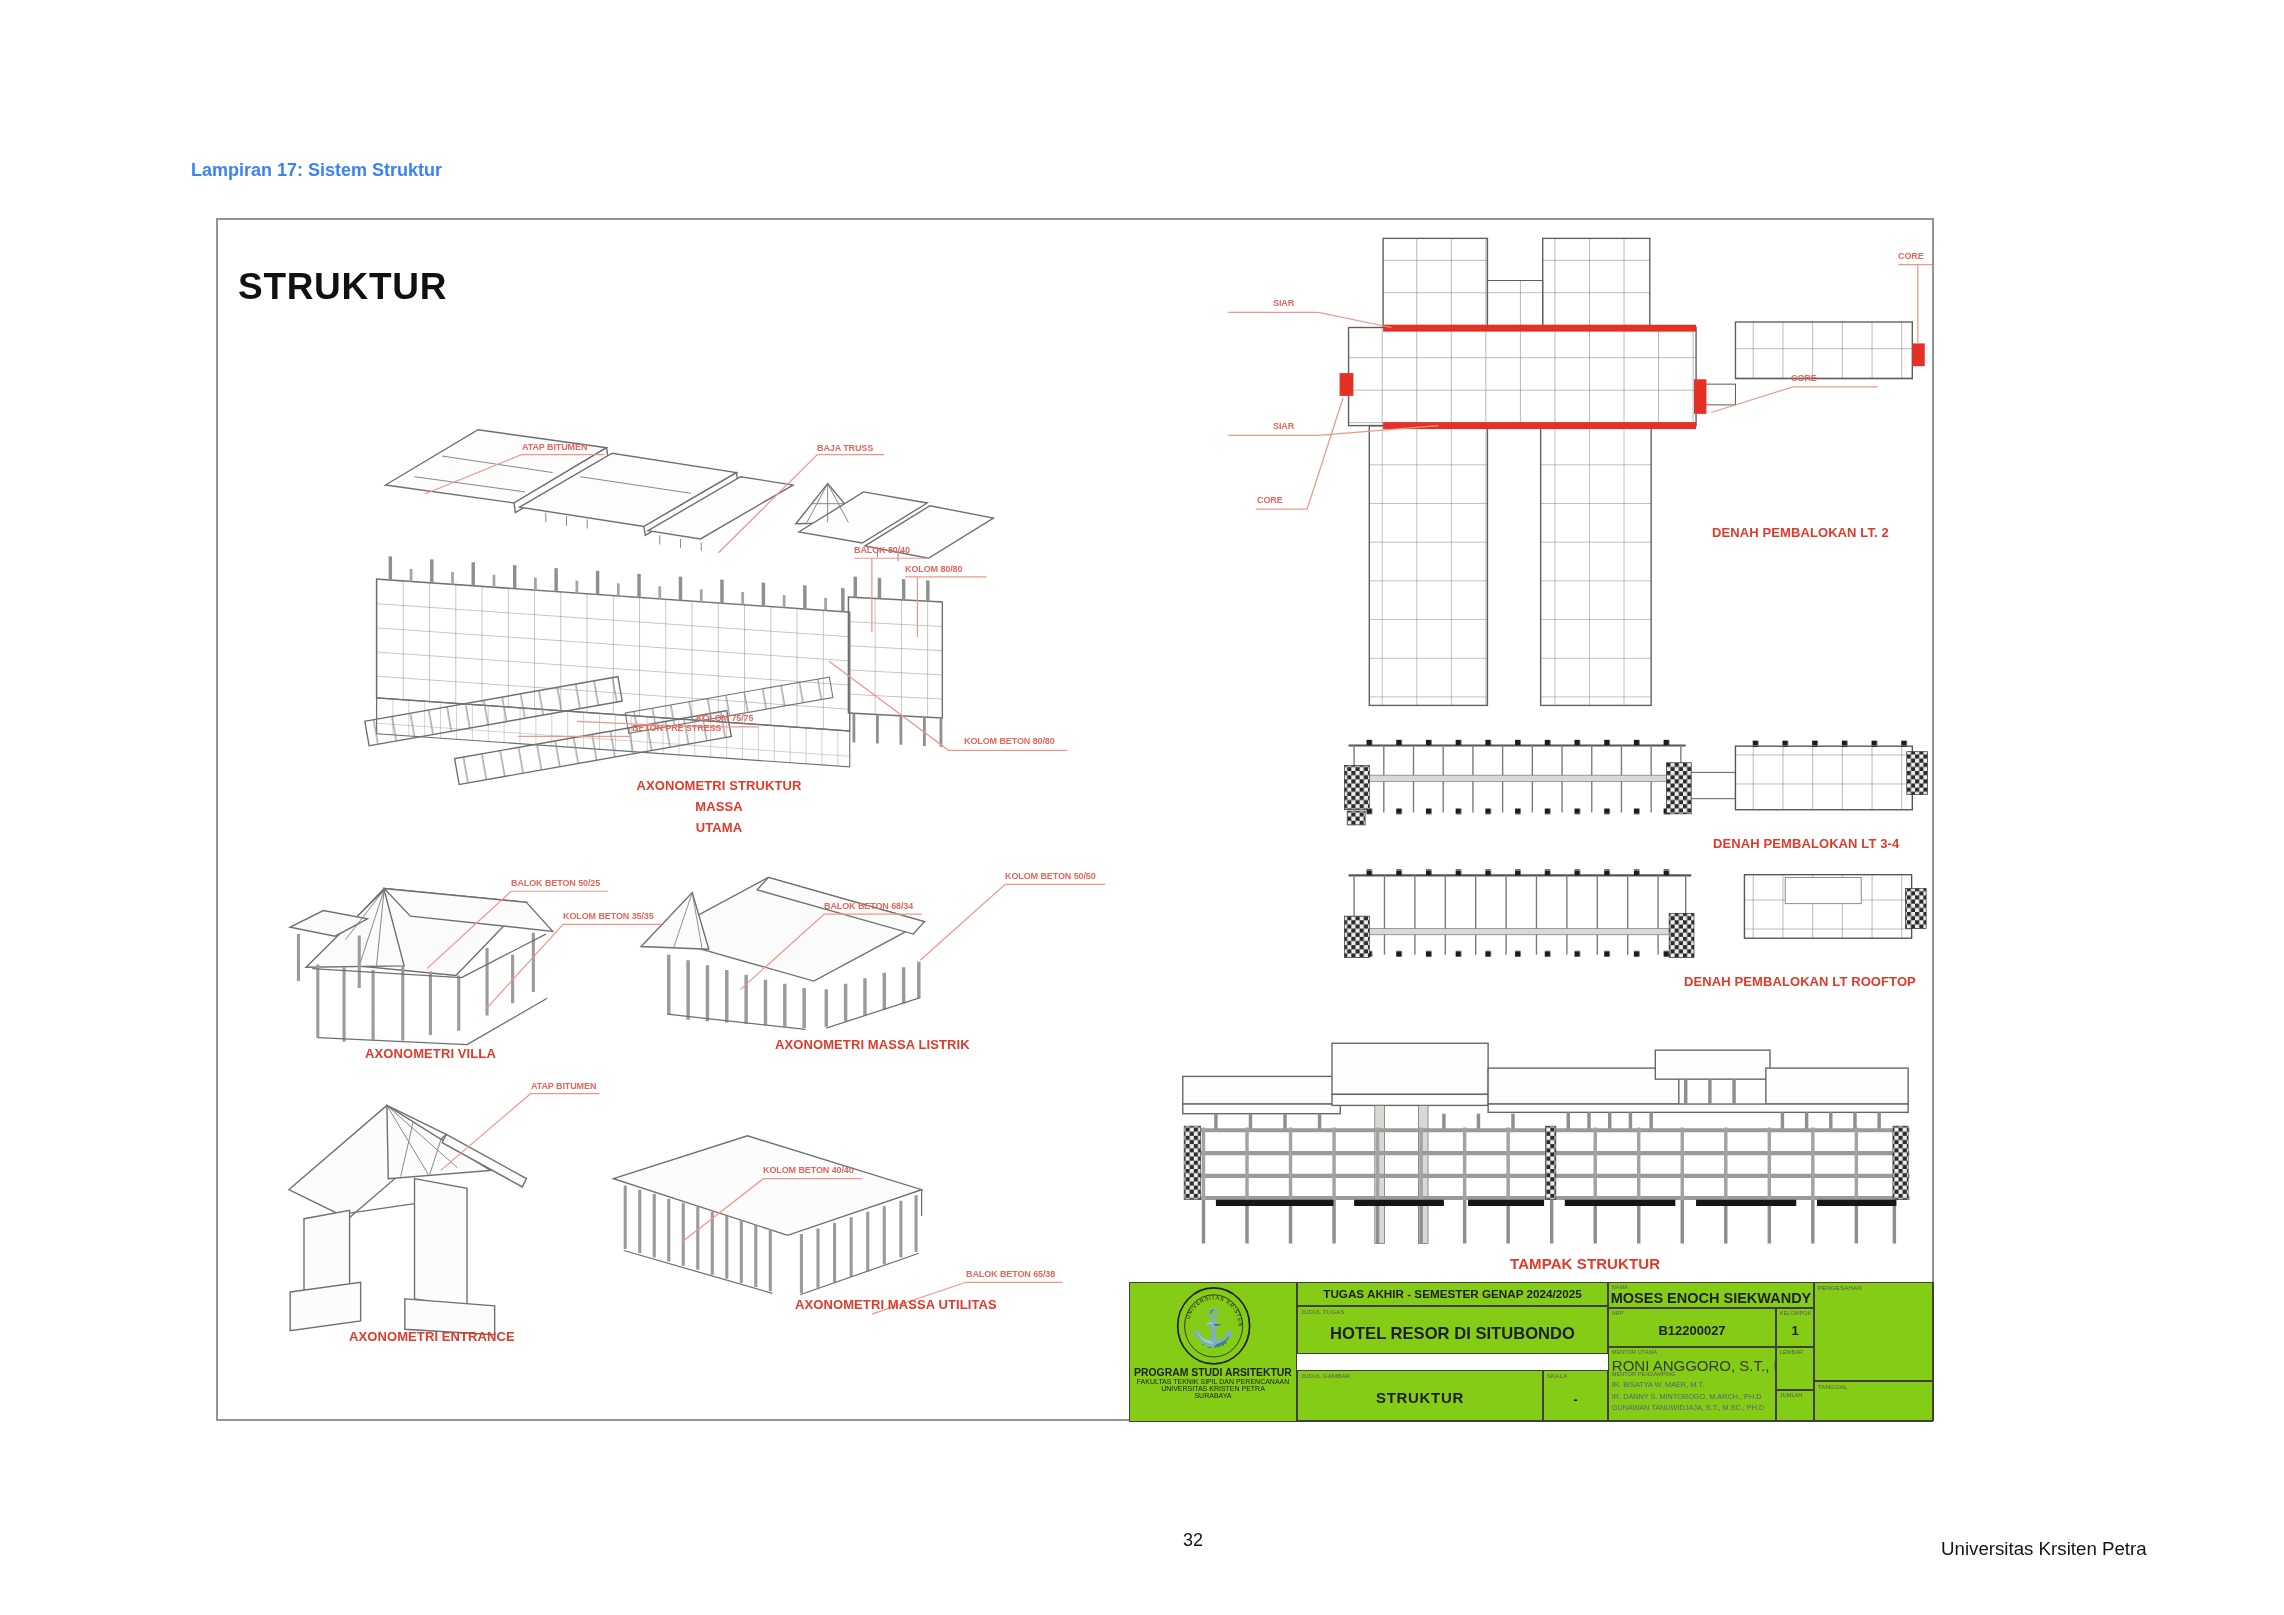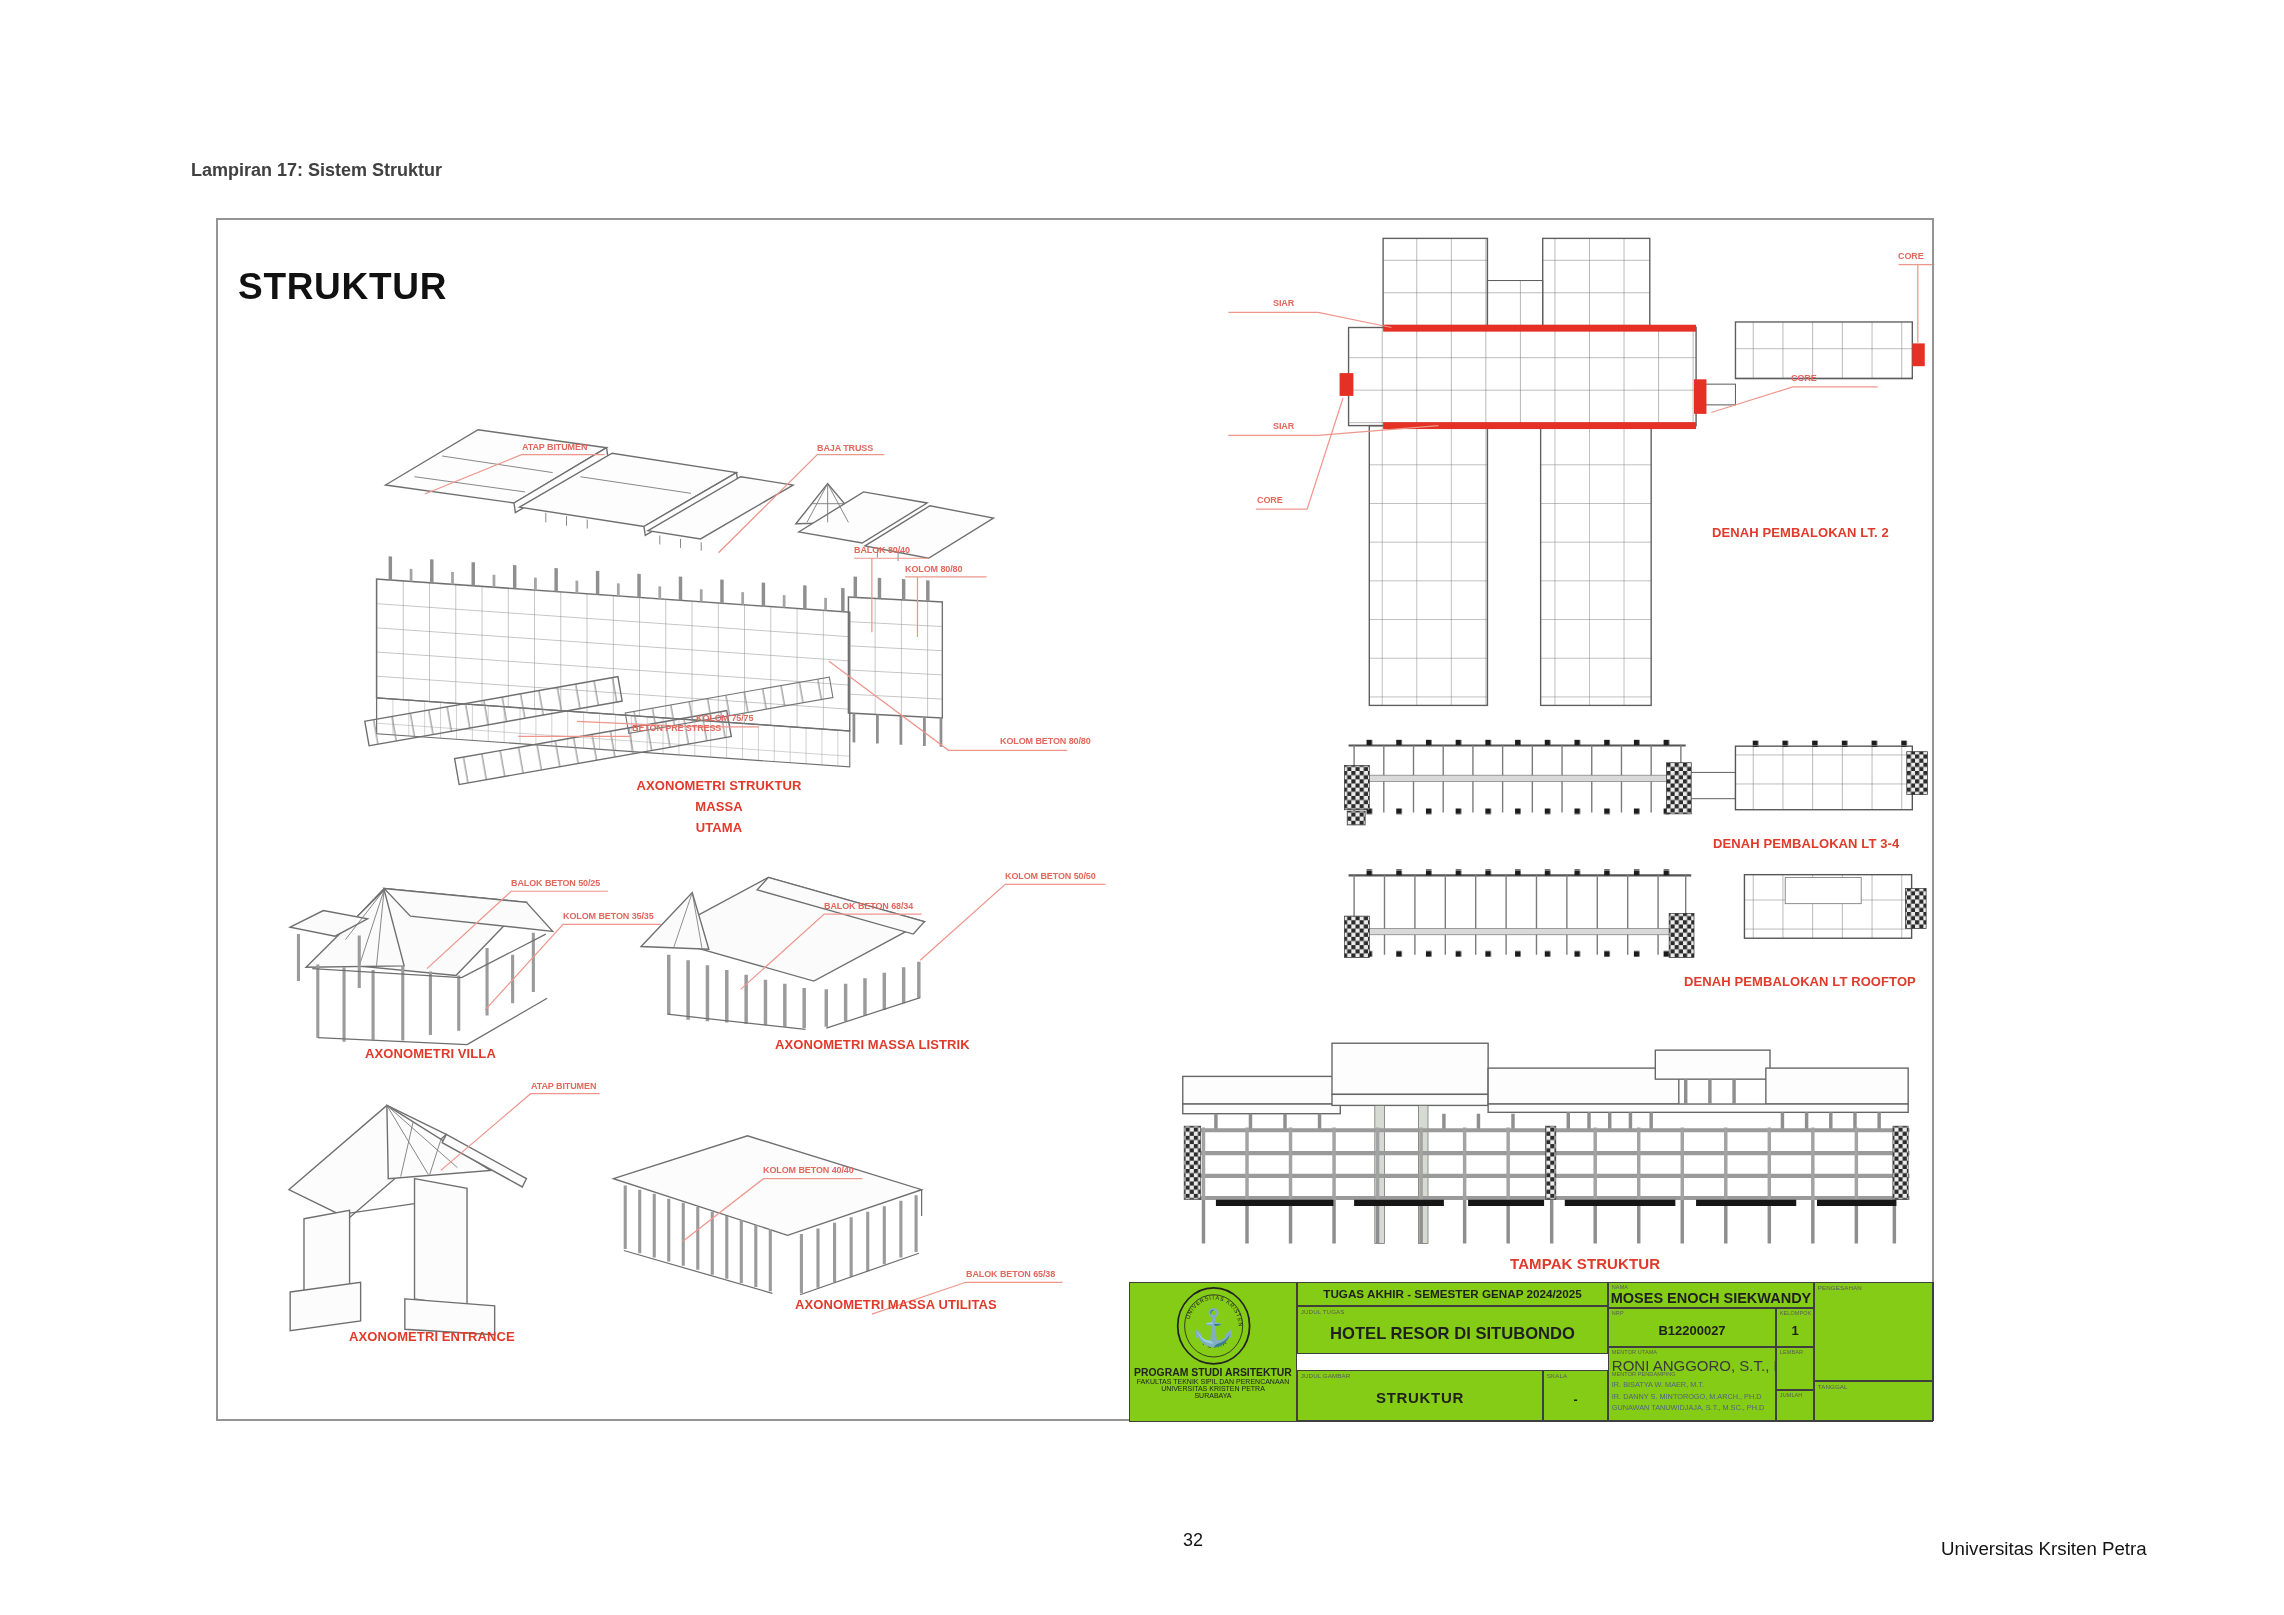--- a/index.html
+++ b/index.html
@@ -1,19 +1,19 @@
 <!DOCTYPE html>
 <html style="font-size:11px"><head>
 <meta charset="utf-8">
 <style>
   html,body{margin:0;padding:0;background:#ffffff;}
   .page{position:relative;width:2284px;height:1616px;background:#fff;
         font-family:"Liberation Sans",sans-serif;overflow:hidden;}
   .abs{position:absolute;}
-  .page-heading{font-weight:bold;font-size:18px;color:#404040;}
+  .page-heading{font-weight:bold;font-size:18px;color:#3b82f6;}
   .sheet-border{border:2.1px solid #949494;}
   .sheet-title{font-weight:800;font-size:37px;color:#111;letter-spacing:0.7px;}
   .sheet-desc{font-size:14px;line-height:19.3px;color:#1c1c1c;width:940px;}
   .co{font-size:9px;font-weight:600;color:#e2675c;letter-spacing:-0.1px;white-space:nowrap;}
   .sec{font-size:13px;font-weight:700;color:#e03a2b;white-space:nowrap;letter-spacing:0.1px;}
   .sec-c{text-align:center;white-space:normal;line-height:21px;}
   .tb-cell{position:absolute;border:1px solid #3f3f3f;box-sizing:border-box;background:#84cc16;}
   .tb-label{position:absolute;left:2.8px;top:1.4px;font-size:6.2px;color:#5a5a5a;letter-spacing:0.1px;}
   .tb-label-sm{font-size:5.5px;}
   .tb-center{position:absolute;left:0;right:0;text-align:center;color:#1f1f1f;}
@@ -225,21 +225,21 @@
   <div class="abs sheet-border" style="left:216px;top:218px;width:1718px;height:1203px;box-sizing:border-box"></div>
 
   <div class="abs sheet-title" style="left:238px;top:266px">STRUKTUR</div>
 
   <div class="abs co" style="left:522px;top:442px">ATAP BITUMEN</div>
   <div class="abs co" style="left:817px;top:443px">BAJA TRUSS</div>
   <div class="abs co" style="left:854px;top:545px">BALOK 80/40</div>
   <div class="abs co" style="left:905px;top:564px">KOLOM 80/80</div>
   <div class="abs co" style="left:696px;top:713px">KOLOM 75/75</div>
   <div class="abs co" style="left:632px;top:723px">BETON PRE STRESS</div>
-  <div class="abs co" style="left:1000px;top:736px">KOLOM BETON 80/80</div>
+  <div class="abs co" style="left:964px;top:736px">KOLOM BETON 80/80</div>
   <div class="abs co" style="left:511px;top:878px">BALOK BETON 50/25</div>
   <div class="abs co" style="left:563px;top:911px">KOLOM BETON 35/35</div>
   <div class="abs co" style="left:824px;top:901px">BALOK BETON 68/34</div>
   <div class="abs co" style="left:1005px;top:871px">KOLOM BETON 50/50</div>
   <div class="abs co" style="left:531px;top:1081px">ATAP BITUMEN</div>
   <div class="abs co" style="left:763px;top:1165px">KOLOM BETON 40/40</div>
   <div class="abs co" style="left:966px;top:1269px">BALOK BETON 65/38</div>
   <div class="abs co" style="left:1273px;top:298px">SIAR</div>
   <div class="abs co" style="left:1273px;top:421px">SIAR</div>
   <div class="abs co" style="left:1257px;top:495px">CORE</div>

